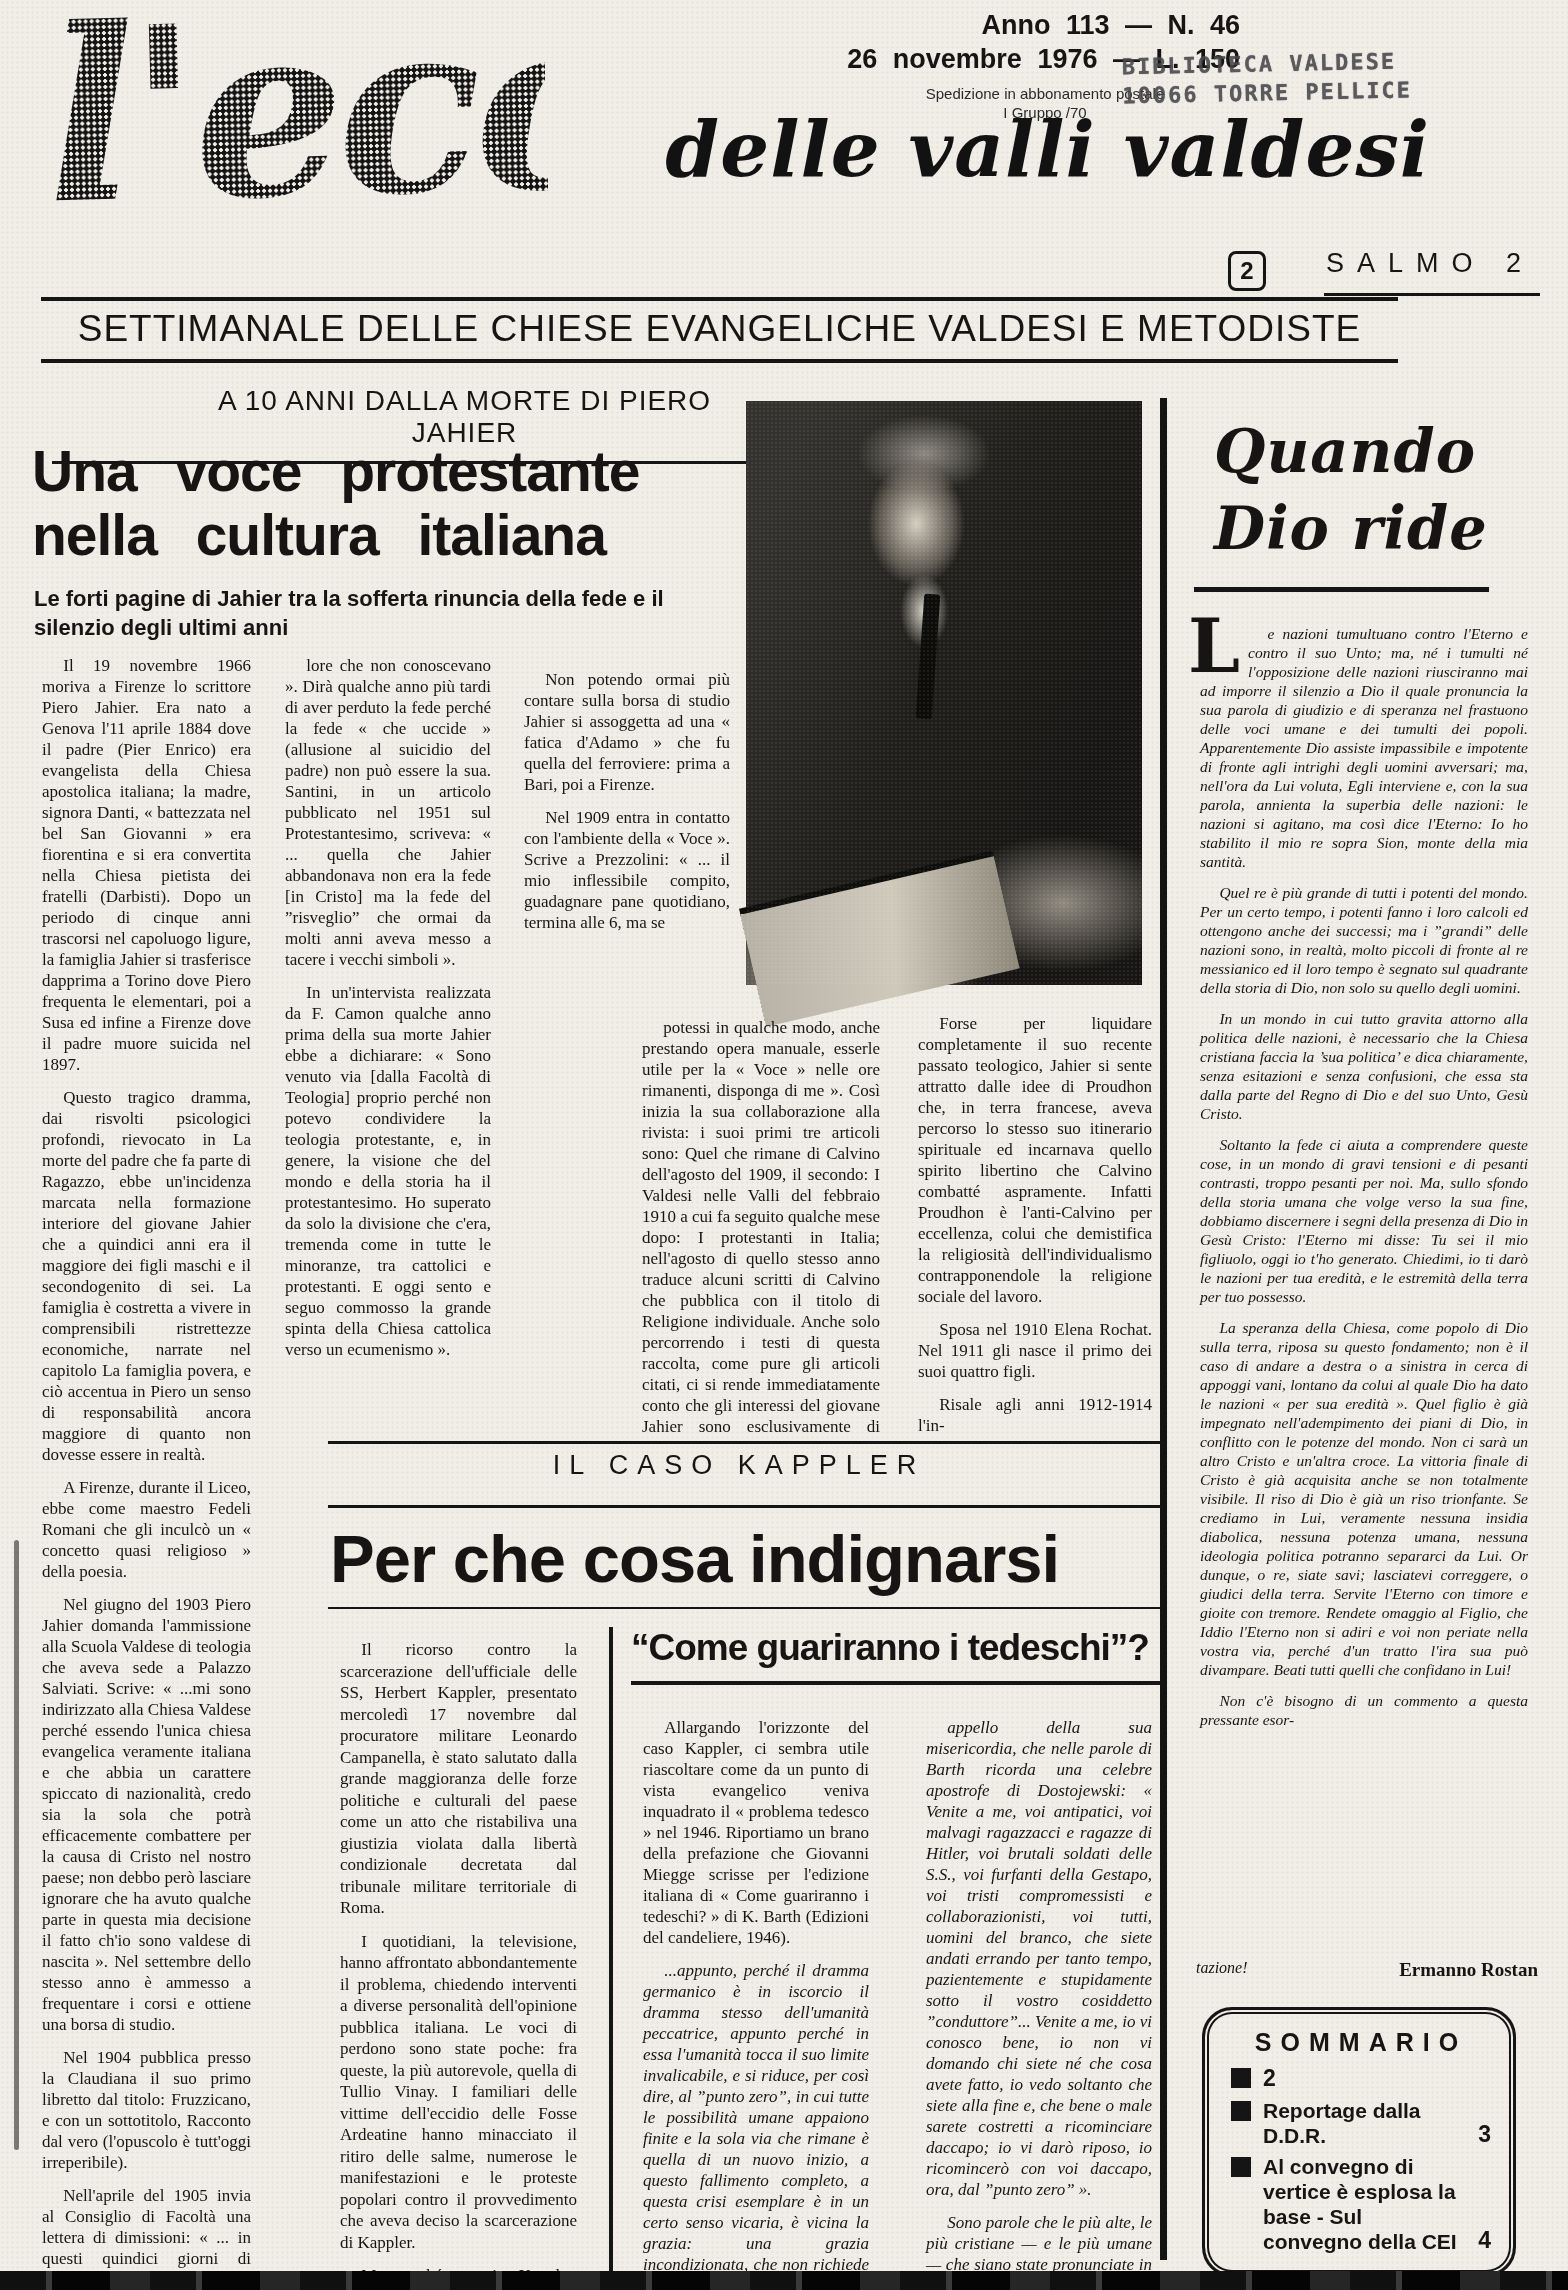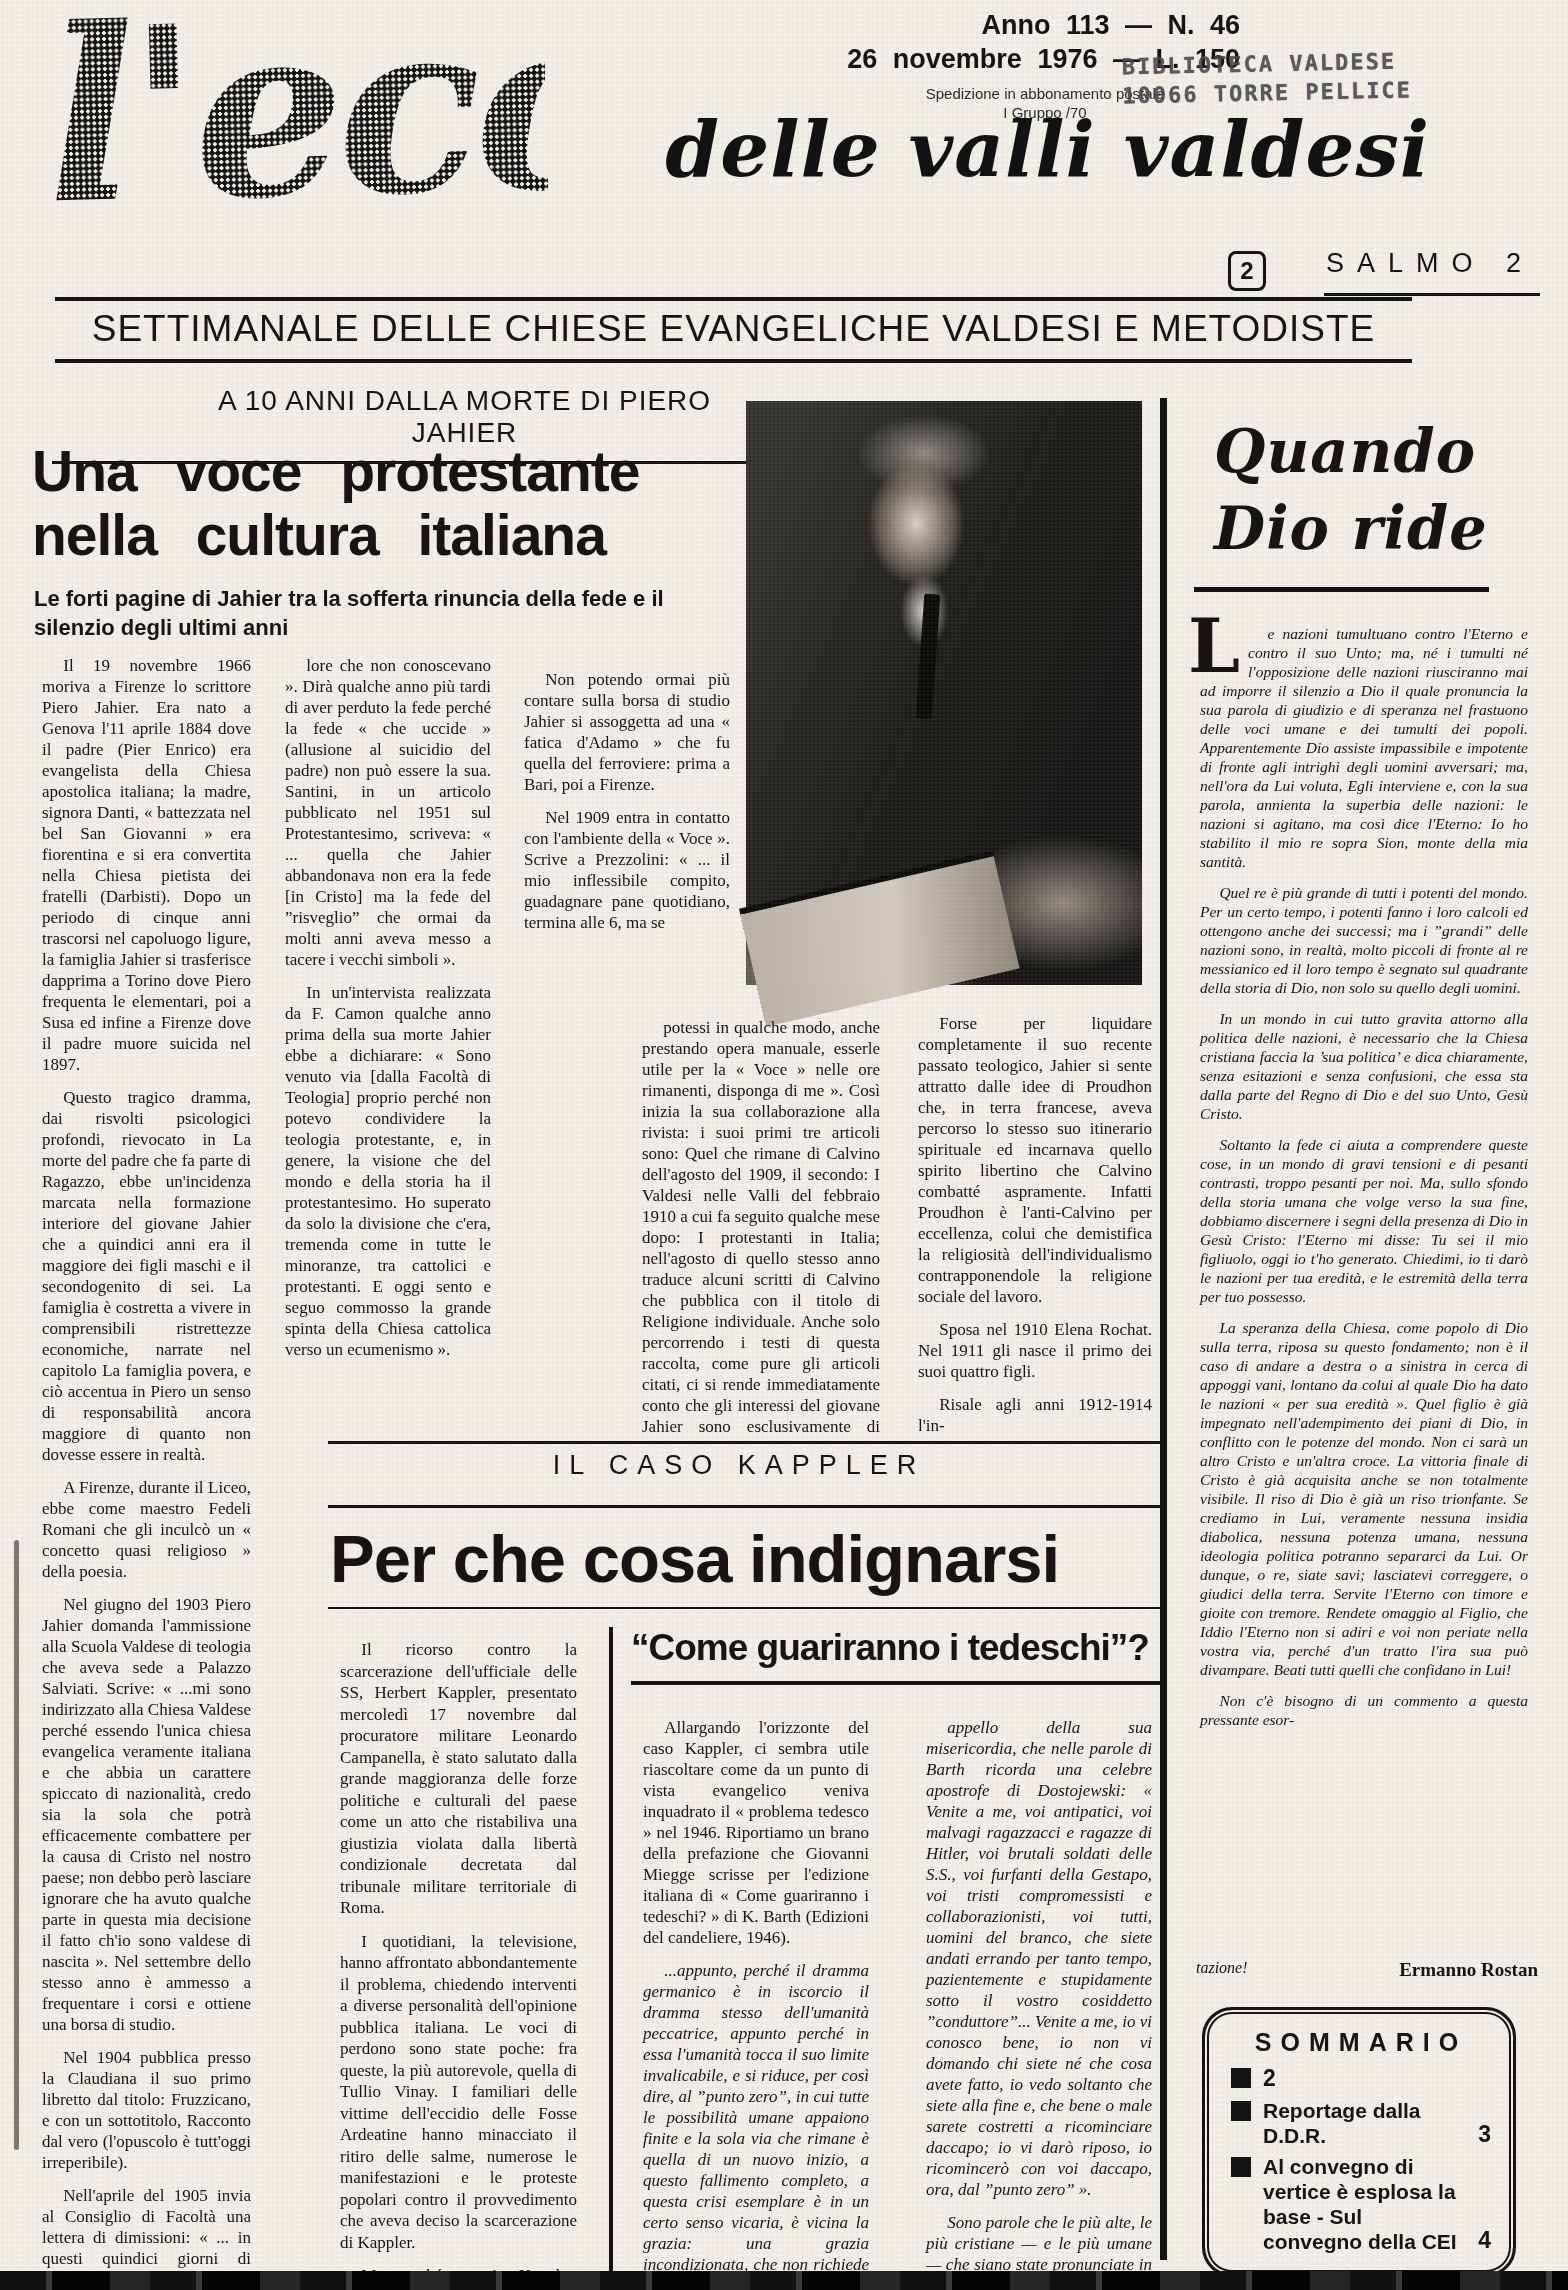--- a/index.html
+++ b/index.html
@@ -31,21 +31,21 @@
     font-family:"DejaVu Sans Mono", monospace; font-weight:bold;
     font-size:22px; line-height:29px; letter-spacing:2px; color:#46464b;
     transform:rotate(-1.2deg); opacity:.88; text-shadow:0 0 1px #55555a;
   }
   .subtitle {
     position:absolute; left:500px; top:104px; width:930px; text-align:right;
     font-family:"DejaVu Serif", serif; font-style:italic; font-weight:bold;
     font-size:77px; letter-spacing:1px; color:#121212;
   }
   .banner {
-    position:absolute; left:55px; top:297px; width:1357px;
+    position:absolute; left:41px; top:297px; width:1357px;
     border-top:4px solid #151515; border-bottom:4px solid #151515;
     padding:7px 0 9px 0; text-align:center;
     font-family:"Liberation Sans", sans-serif; font-size:37px; letter-spacing:1px;
   }
   
   .v-divider { position:absolute; left:1160px; top:398px; width:7px; height:1862px; background:#141414; }
   .bottom-strip { position:absolute; left:0; top:2271px; width:1568px; height:19px;
     background:repeating-linear-gradient(90deg,#101010 0 46px,#3a3a3a 46px 52px,#050505 52px 110px,#262626 110px 150px); }
   .scan-edge { position:absolute; left:14px; top:1540px; width:5px; height:610px; background:rgba(25,25,25,.55); border-radius:3px;}
   

